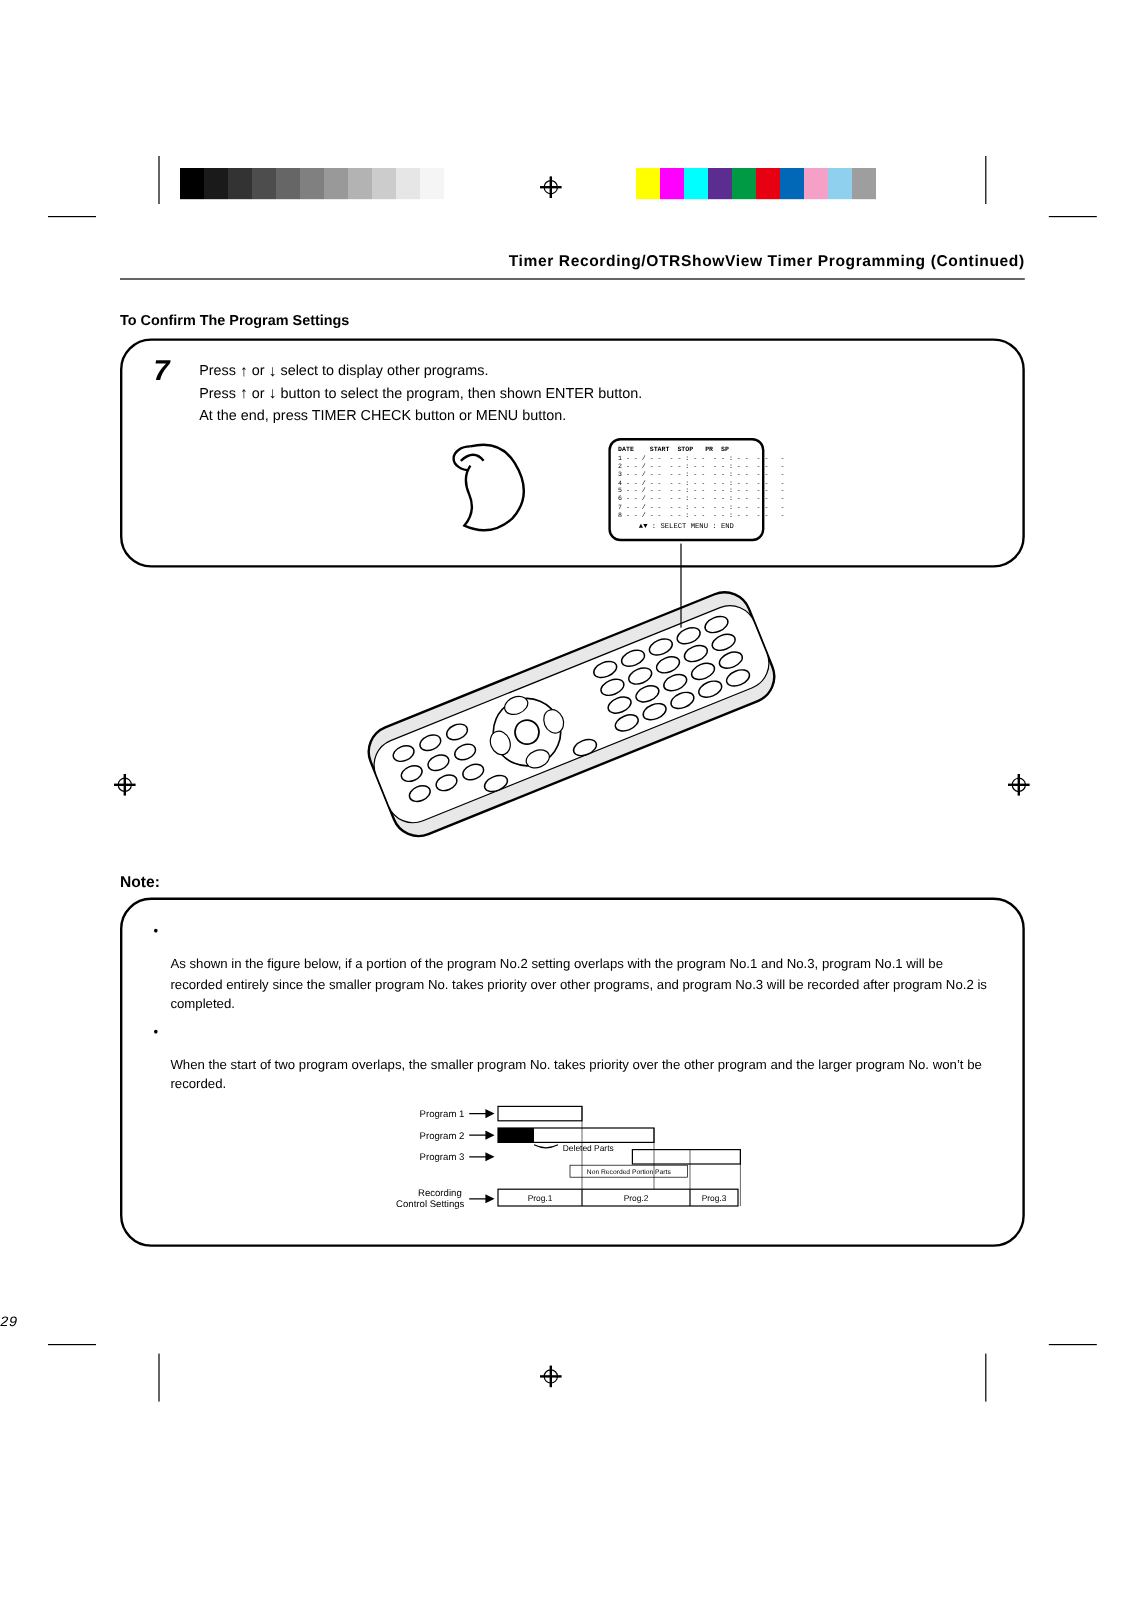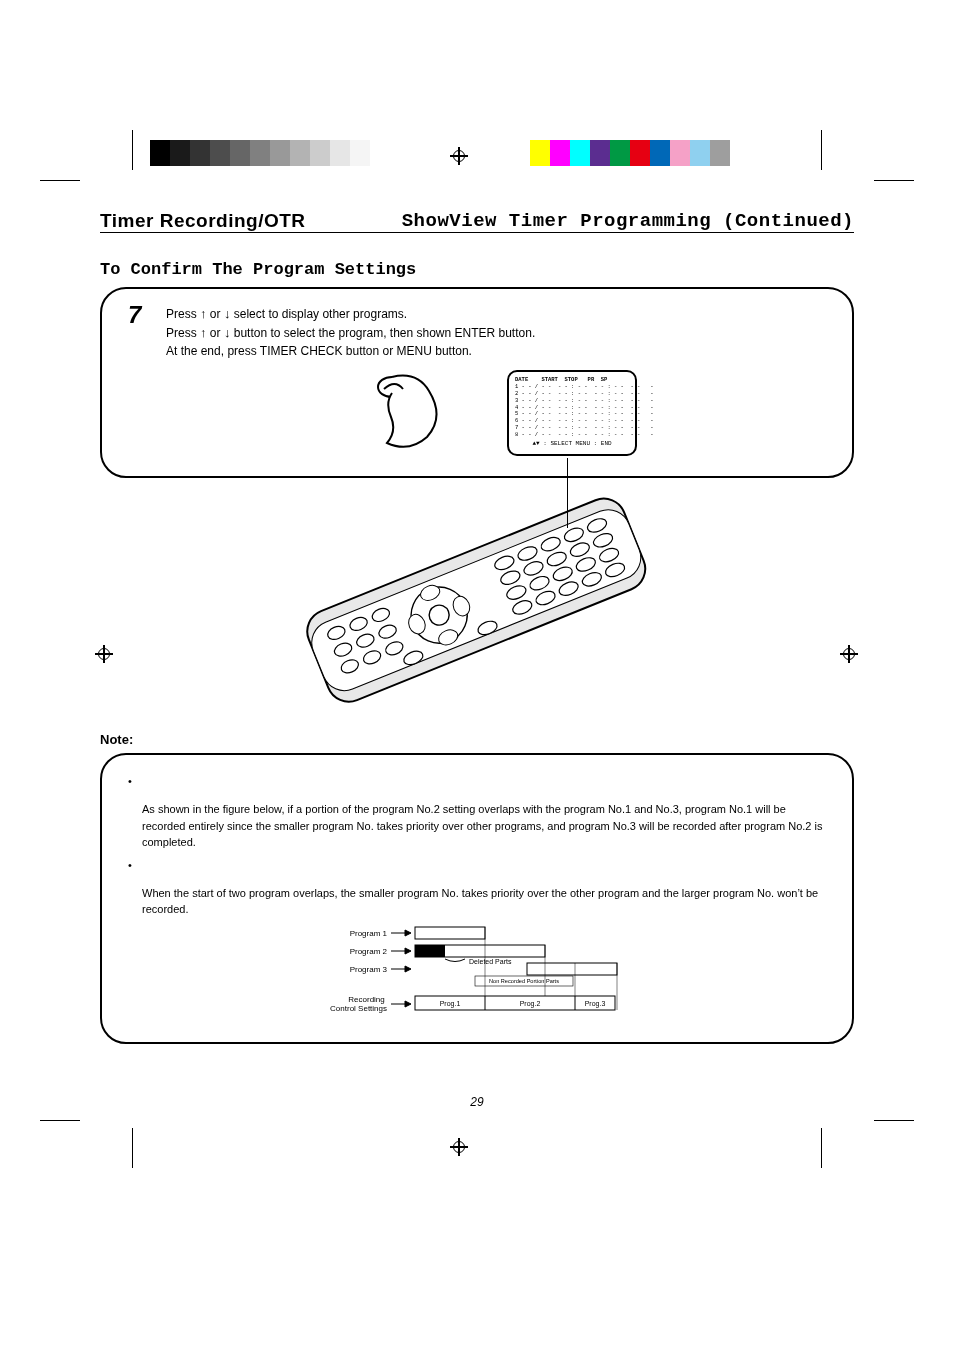--- a/index.html
+++ b/index.html
@@ -44,34 +44,34 @@
   .crop-h { height: 1px; width: 40px; }
   .crop-v { width: 1px; height: 40px; }
 
   
   .top-rule {
     position: absolute; top: 232px; left: 100px; right: 100px;
     border-top: 1px solid #000;
   }
   .page-header {
     position: absolute; top: 210px; left: 100px; right: 100px;
-    font-size: 19px; font-weight: bold; letter-spacing: 0.5px;
-  }
-  .page-header .right { float: right; font-family: Liberation Mono, monospace; }
+    font-size: 13px; font-weight: bold; letter-spacing: 0.5px; text-align: right;
+  }
+  .page-header .right { float: right; }
 
   .page-num {
-    position: absolute; top: 1095px; width: 100%; text-align: center;
-    font-size: 12px; font-style: italic;
+    position: absolute; top: 1095px; width: 100%; 
+    font-size: 12px; font-style: italic; font-family: Liberation Mono, monospace;
   }
 
   
   .content { position: absolute; top: 260px; left: 100px; right: 100px; }
 
   .section-title {
-    font-size: 17px; font-weight: bold; margin-bottom: 8px; font-family: Liberation Mono, monospace;
+    font-size: 12px; font-weight: bold; margin-bottom: 8px;
   }
 
   
   .step-box {
     border: 2px solid #000;
     border-radius: 26px;
     padding: 16px 24px 20px 24px;
     position: relative;
     margin-bottom: 14px;
   }

